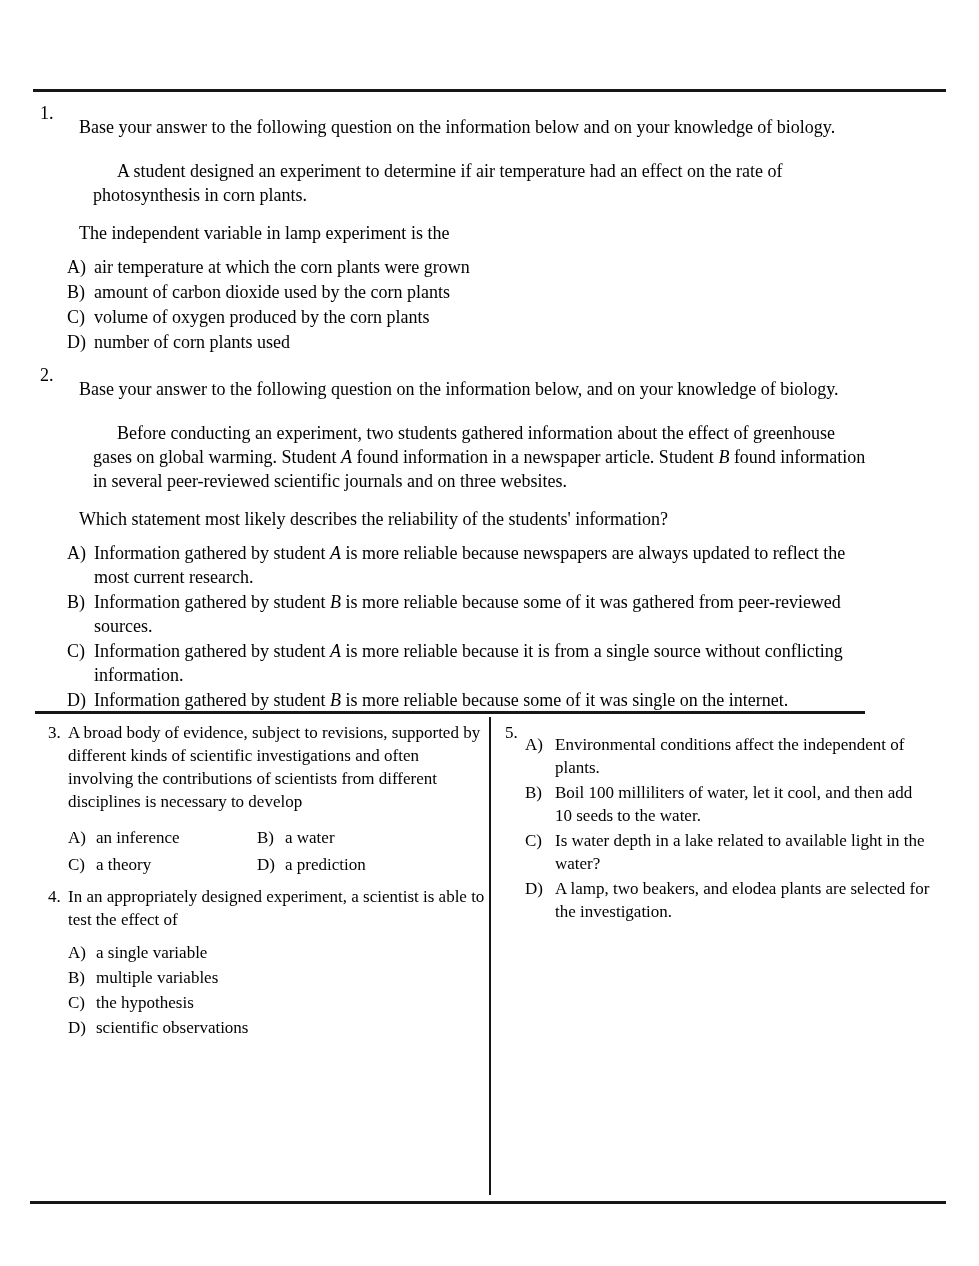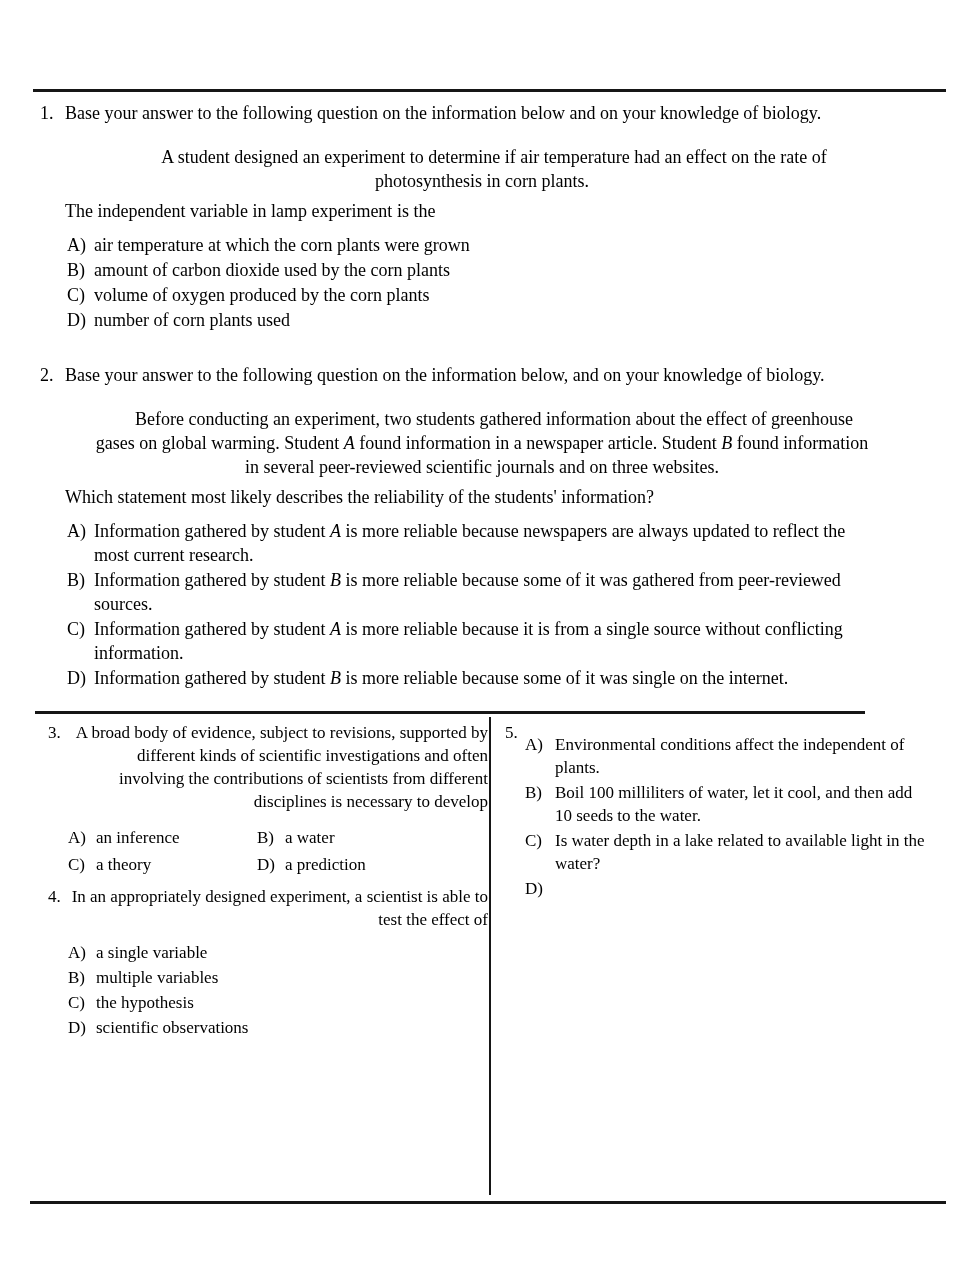--- a/index.html
+++ b/index.html
@@ -18,38 +18,38 @@
   .rule-bottom { left:30px;  top:1201px; width:916px; height:3px; }
   .vrule       { left:489px; top:717px;  width:2px;  height:478px; }
 
   
   .q-top { position:absolute; font-size:18px; line-height:24px; }
   #q1 { left:40px; top:101px; width:900px; }
   #q2 { left:40px; top:363px; width:900px; }
   .qrow { display:flex; }
   .q-top .qnum { flex:0 0 25px; }
   .q-top .qbody { flex:1; min-width:0; }
-  .q-top p { margin:0; }
+  .q-top p { margin:14px; }
   .q-top .intro { max-width:770px; }
-  .q-top .passage { margin:20px 0 6px 28px; max-width:778px; text-indent:24px;text-align:center; }
+  .q-top .passage { margin:20px 0 6px 28px; max-width:778px; text-indent:24px; }
   .q-top .prompt { margin-bottom:10px; }
   .choice { display:flex; }
   .q-top .choice { margin-top:1px; }
   .q-top .choice .lbl { flex:0 0 27px; margin-left:2px; }
   .q-top .choice .txt { max-width:790px; }
   .it { font-style:italic; }
 
   
   .q-col { position:absolute; font-size:17px; line-height:23px; }
   #col-left  { left:48px;  top:721px; width:440px; }
   #col-right { left:505px; top:721px; width:452px; }
   .q-col .qnum { flex:0 0 20px; }
   .q-col .qbody { flex:1; min-width:0; }
   .q-col p { margin:0; }
-  #col-left .stem { max-width:420px;text-align:right; }
+  #col-left .stem { max-width:420px; }
   .q-col .choices { margin-top:12px; }
   #col-left .choices { margin-top:10px; }
   .q-col .choice { margin-top:2px; }
   #col-left .choice .lbl { flex:0 0 28px; }
   #col-right .choice .lbl { flex:0 0 30px; }
   #col-right .choice .txt { max-width:375px; }
   .optgrid { margin-top:11px; }
   .optrow { display:flex; }
   .optrow + .optrow { margin-top:2px; }
   .optcell { width:189px; display:flex; }
@@ -199,20 +199,21 @@
             <div class="choice">
               <span class="lbl">B)</span>
               <span class="txt">Boil 100 milliliters of water, let it cool, and then add 10 seeds to the water.</span>
             </div>
             <div class="choice">
               <span class="lbl">C)</span>
               <span class="txt">Is water depth in a lake related to available light in the water?</span>
             </div>
             <div class="choice">
               <span class="lbl">D)</span>
+              <span class="txt">A lamp, two beakers, and elodea plants are selected for the investigation.</span>
             </div>
           </div>
         </div>
       </div>
     </section>
   </div>
 
   <div class="rule rule-bottom"></div>
 
 </div>

